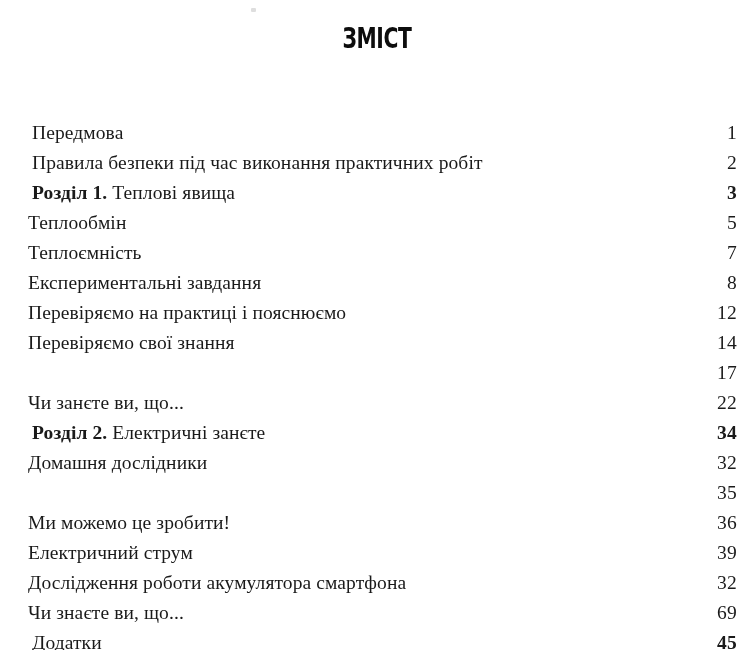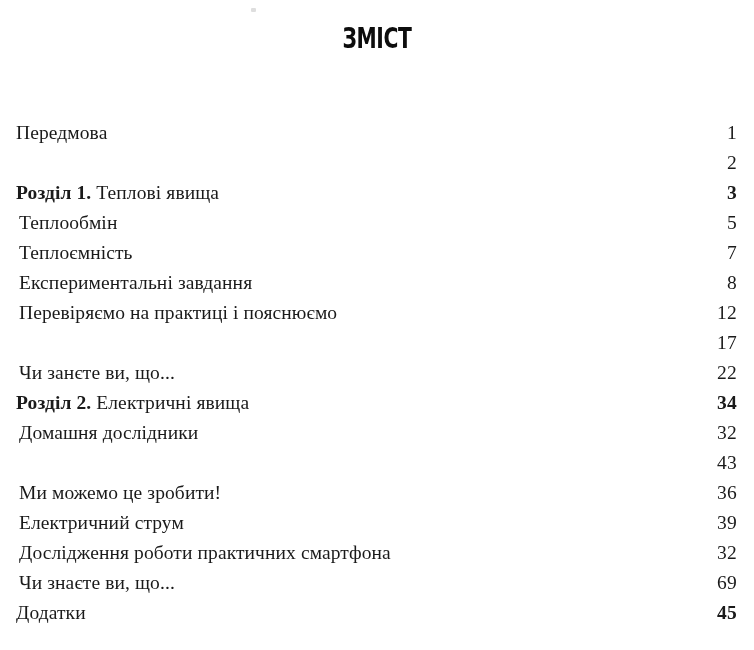--- a/index.html
+++ b/index.html
@@ -50,27 +50,27 @@
     top: 118px;
     width: 754px;
   }
 
   .toc-row {
     display: flex;
     align-items: baseline;
     height: 30px;
     font-size: 19.5px;
     line-height: 30px;
-    padding-left: 16px;
+    padding-left: 32px;
     padding-right: 17px;
     box-sizing: border-box;
     white-space: nowrap;
   }
   .toc-row.indent {
-    padding-left: 19px;
+    padding-left: 28px;
   }
 
   .entry-title {
     flex: 0 0 auto;
     letter-spacing: 0.1px;
   }
   .entry-title .lead-bold {
     font-weight: 700;
   }
 
@@ -116,20 +116,21 @@
 
 <h1 class="page-title">ЗМІСТ</h1>
 
 <div class="toc" id="toc-list">
     <div class="toc-row">
       <span class="entry-title"><span>Передмова</span></span>
       <span class="leader gap-wide"></span>
       <span class="entry-page">1</span>
     </div>
     <div class="toc-row">
+      <span class="entry-title"><span>Правила безпеки під час виконання практичних робіт</span></span>
       <span class="leader gap-wide"></span>
       <span class="entry-page">2</span>
     </div>
     <div class="toc-row">
       <span class="entry-title"><span class="lead-bold">Розділ 1.</span> <span>Теплові явища</span></span>
       <span class="leader gap-none"></span>
       <span class="entry-page bold">3</span>
     </div>
     <div class="toc-row indent">
       <span class="entry-title"><span>Теплообмін</span></span>
@@ -145,54 +146,59 @@
       <span class="entry-title"><span>Експериментальні завдання</span></span>
       <span class="leader gap-wide"></span>
       <span class="entry-page">8</span>
     </div>
     <div class="toc-row indent">
       <span class="entry-title"><span>Перевіряємо на практиці і пояснюємо</span></span>
       <span class="leader gap-wide"></span>
       <span class="entry-page">12</span>
     </div>
     <div class="toc-row indent">
+      <span class="entry-title"><span>Перевіряємо свої знання</span></span>
+      <span class="leader gap-wide"></span>
+      <span class="entry-page">14</span>
+    </div>
+    <div class="toc-row indent">
       <span class="leader gap-wide"></span>
       <span class="entry-page">17</span>
     </div>
     <div class="toc-row indent">
       <span class="entry-title"><span>Чи занєте ви, що...</span></span>
       <span class="leader gap-wide"></span>
       <span class="entry-page">22</span>
     </div>
     <div class="toc-row">
-      <span class="entry-title"><span class="lead-bold">Розділ 2.</span> <span>Електричні явища</span></span>
+      <span class="entry-title"><span class="lead-bold">Розділ 2.</span> <span>Електричні занєте</span></span>
       <span class="leader gap-none"></span>
       <span class="entry-page bold">34</span>
     </div>
     <div class="toc-row indent">
       <span class="entry-title"><span>Домашня дослідники</span></span>
       <span class="leader gap-wide"></span>
       <span class="entry-page">32</span>
     </div>
     <div class="toc-row indent">
       <span class="leader gap-wide"></span>
-      <span class="entry-page">43</span>
+      <span class="entry-page">35</span>
     </div>
     <div class="toc-row indent">
       <span class="entry-title"><span>Ми можемо це зробити!</span></span>
       <span class="leader gap-wide"></span>
       <span class="entry-page">36</span>
     </div>
     <div class="toc-row indent">
       <span class="entry-title"><span>Електричний струм</span></span>
       <span class="leader gap-wide"></span>
       <span class="entry-page">39</span>
     </div>
     <div class="toc-row indent">
-      <span class="entry-title"><span>Дослідження роботи практичних смартфона</span></span>
+      <span class="entry-title"><span>Дослідження роботи акумулятора смартфона</span></span>
       <span class="leader gap-wide"></span>
       <span class="entry-page">32</span>
     </div>
     <div class="toc-row indent">
       <span class="entry-title"><span>Чи знаєте ви, що...</span></span>
       <span class="leader gap-wide"></span>
       <span class="entry-page">69</span>
     </div>
     <div class="toc-row">
       <span class="entry-title"><span>Додатки</span></span>

